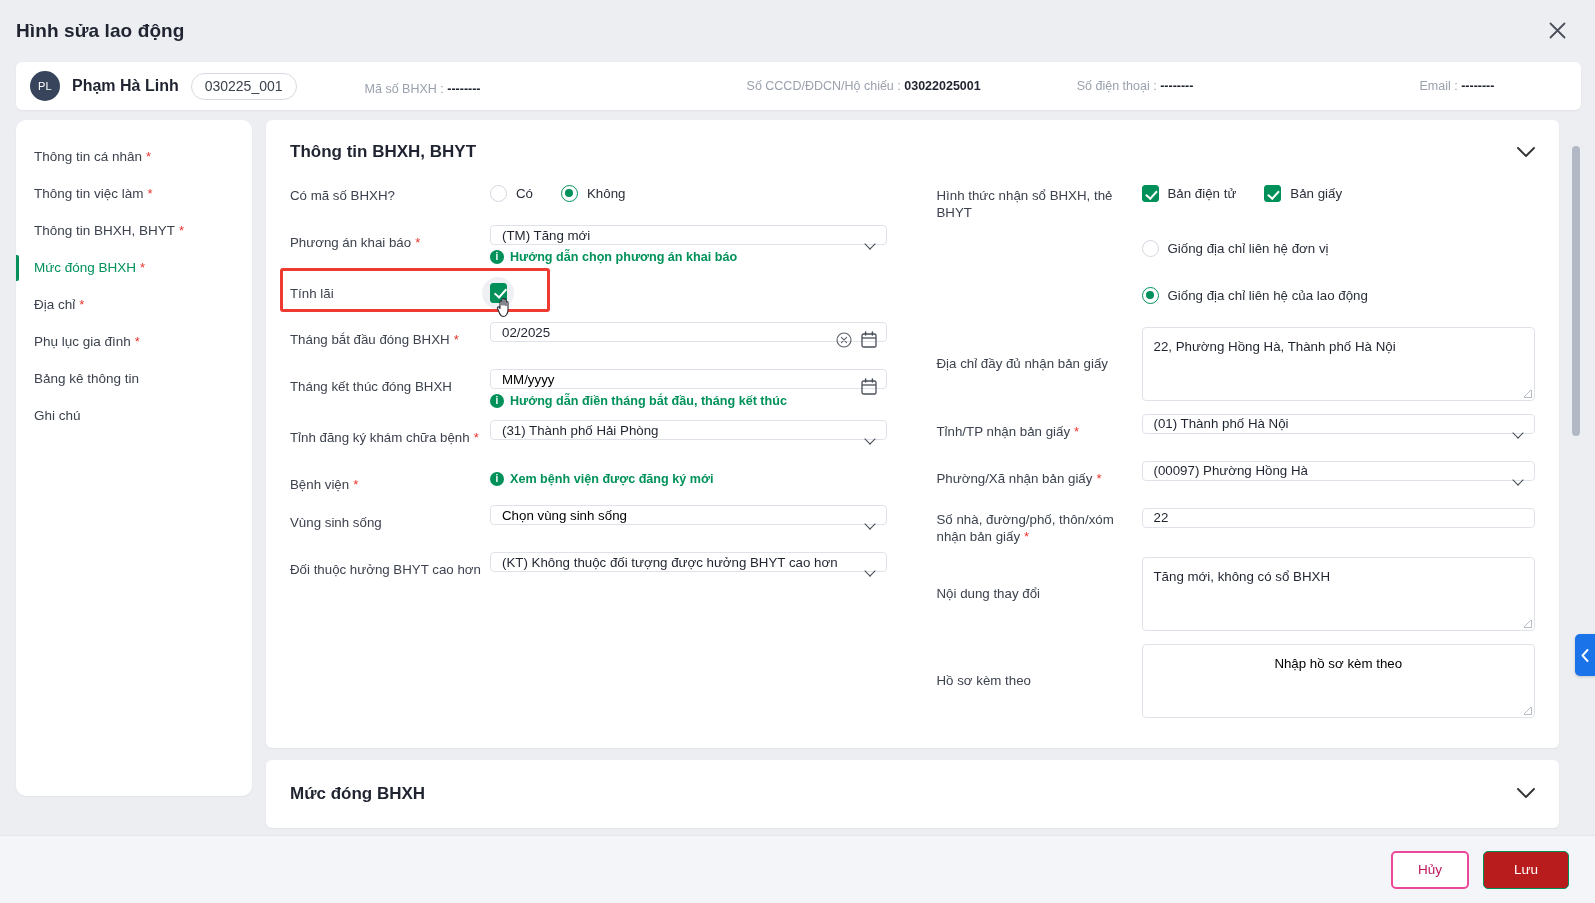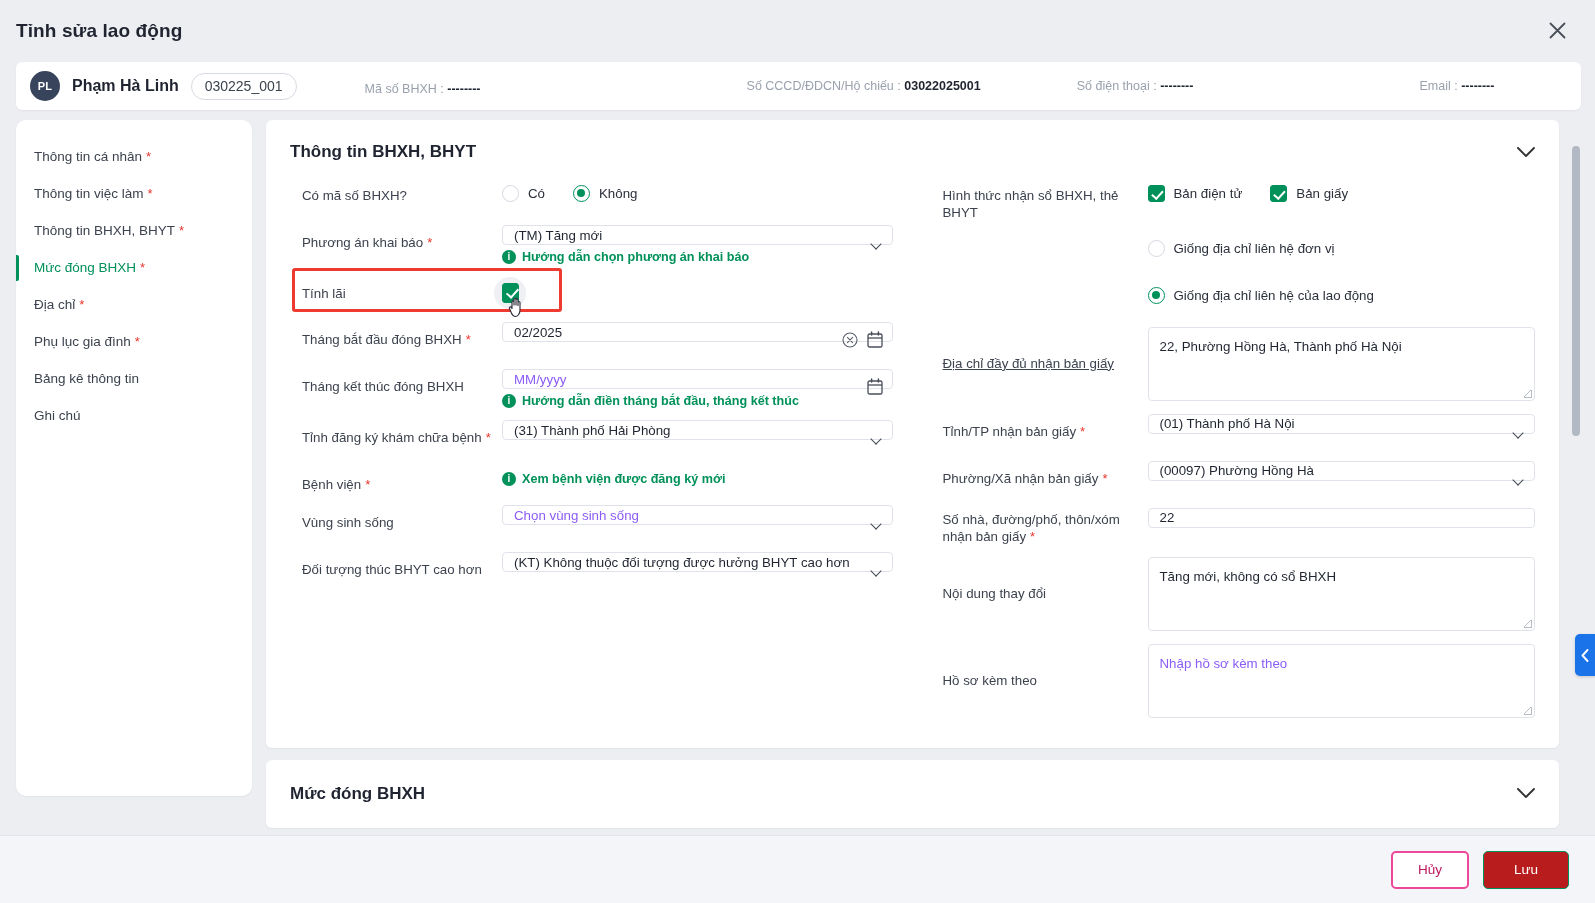--- a/index.html
+++ b/index.html
@@ -43,21 +43,21 @@
     height: 48px; flex: 0 0 48px;
     background: #fff;
     border-radius: 6px;
     display: flex; align-items: center;
     padding: 0 14px;
     box-shadow: 0 1px 2px rgba(20,25,40,.05);
   }
   .avatar {
     width: 30px; height: 30px; border-radius: 50%;
     background: #37445c; color: #fff;
-    font-size: 11px; font-weight: bold;
+    font-size: 11px; font-weight: normal;
     display: flex; align-items: center; justify-content: center;
     flex: 0 0 30px; letter-spacing: .3px;
   }
   .person-name {
     font-size: 16px; font-weight: bold; color: #1f2430;
     margin-left: 12px; white-space: nowrap;
   }
   .person-code {
     margin-left: 12px;
     border: 1px solid #d5d9e0; border-radius: 14px;
@@ -119,21 +119,21 @@
   }
   .card-head {
     display: flex; align-items: center; justify-content: space-between;
     padding: 22px 24px 8px 24px;
   }
   .card-title { font-size: 17px; font-weight: bold; color: #1f2430; }
   .chevron { color: #333; cursor: pointer; display: flex; }
 
   .grid {
     display: flex;
-    padding: 8px 24px 30px 36px;
+    padding: 8px 24px 30px 24px;
   }
   .col { width: 50%; }
   .col.left { padding-right: 26px; }
   .col.right { padding-left: 24px; }
 
   .row {
     display: flex; align-items: flex-start;
     margin-bottom: 11px;
     min-height: 36px;
   }
@@ -149,21 +149,21 @@
   .input, .select {
     width: 100%; height: 20px;
     border: 1px solid #dfe3e9; border-radius: 4px;
     background: #fff;
     font-size: 13.3px; color: #1f2430;
     padding: 0 34px 0 11px;
     display: flex; align-items: center;
     cursor: pointer;
     white-space: nowrap; overflow: hidden;
   }
-  .input.ph, .select.ph, .ta.ph { color: #8b5cf6; }
+  .input.ph, .select.ph, .ta.ph { color: #000000; text-align: center; }
   .select:after {
     content: ""; position: absolute; right: 13px; top: 15px;
     width: 7px; height: 7px;
     border-right: 1.6px solid #434953; border-bottom: 1.6px solid #434953;
     transform: rotate(45deg);
   }
   .ta {
     width: 100%; height: 74px;
     border: 1px solid #dfe3e9; border-radius: 4px;
     background: #fff; font-size: 13.3px; color: #1f2430;
@@ -295,21 +295,21 @@
   }
   .btn-cancel { background: #fff; border: 2px solid #ec4899; color: #be185d; }
   .btn-save { background: #b91c1c; color: #fff; border: 1px solid #00915a; min-width: 86px; }
 </style>
 </head>
 <body>
 
 <div class="app">
 
   <div class="titlebar">
-    <div class="title-text">Tỉnh sửa lao động</div>
+    <div class="title-text">Hình sửa lao động</div>
     <div class="close-btn">
       <svg width="17" height="17" viewBox="0 0 17 17">
           <path d="M1.5 1.5 L15.5 15.5 M15.5 1.5 L1.5 15.5" stroke="#4a4f5a" stroke-width="1.8" stroke-linecap="round"></path>
         </svg>
     </div>
   </div>
 
   <div class="personbar">
     <div class="avatar">PL</div>
     <div class="person-name">Phạm Hà Linh</div>
@@ -481,21 +481,21 @@
             </div>
 
             <div class="row">
               <div class="lbl">Vùng sinh sống</div>
               <div class="ctrl">
                 <div class="select ph">Chọn vùng sinh sống</div>
               </div>
             </div>
 
             <div class="row">
-              <div class="lbl">Đối tượng thúc BHYT cao hơn</div>
+              <div class="lbl">Đối thuộc hưởng BHYT cao hơn</div>
               <div class="ctrl">
                 <div class="select">(KT) Không thuộc đối tượng được hưởng BHYT cao hơn</div>
               </div>
             </div>
 
           </div>
 
           <div class="col right">
 
             <div class="row">
@@ -532,21 +532,21 @@
                 <div class="opts">
                   <div class="opt">
                     <span class="radio on"></span>
                     <span class="opt-lbl">Giống địa chỉ liên hệ của lao động</span>
                   </div>
                 </div>
               </div>
             </div>
 
             <div class="row" style="align-items:center;min-height:74px;margin-bottom:13px;">
-              <div class="lbl w205" style="padding-top:0;text-decoration:underline;">Địa chỉ đầy đủ nhận bản giấy</div>
+              <div class="lbl w205" style="padding-top:0;">Địa chỉ đầy đủ nhận bản giấy</div>
               <div class="ctrl">
                 <div class="ta">22, Phường Hồng Hà, Thành phố Hà Nội</div>
               </div>
             </div>
 
             <div class="row">
               <div class="lbl w205">
                 <span>Tỉnh/TP nhận bản giấy</span><span class="req">*</span>
               </div>
               <div class="ctrl">

